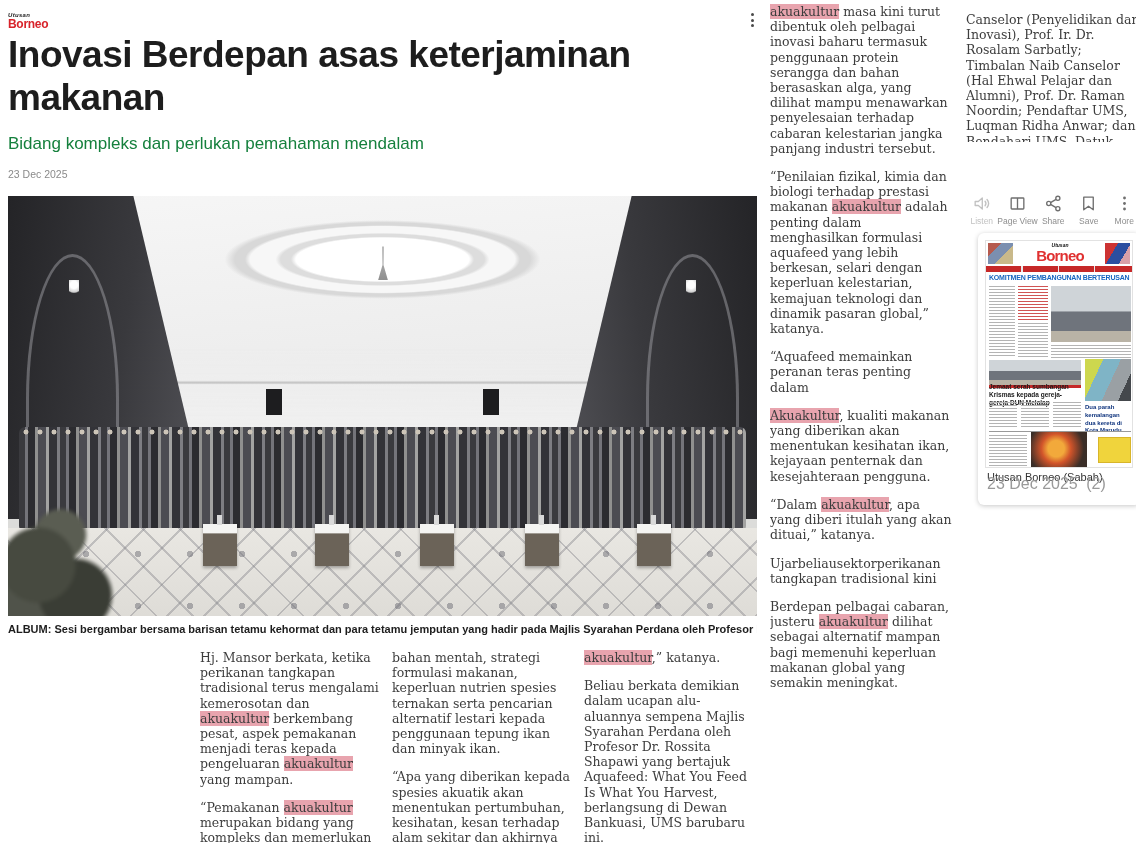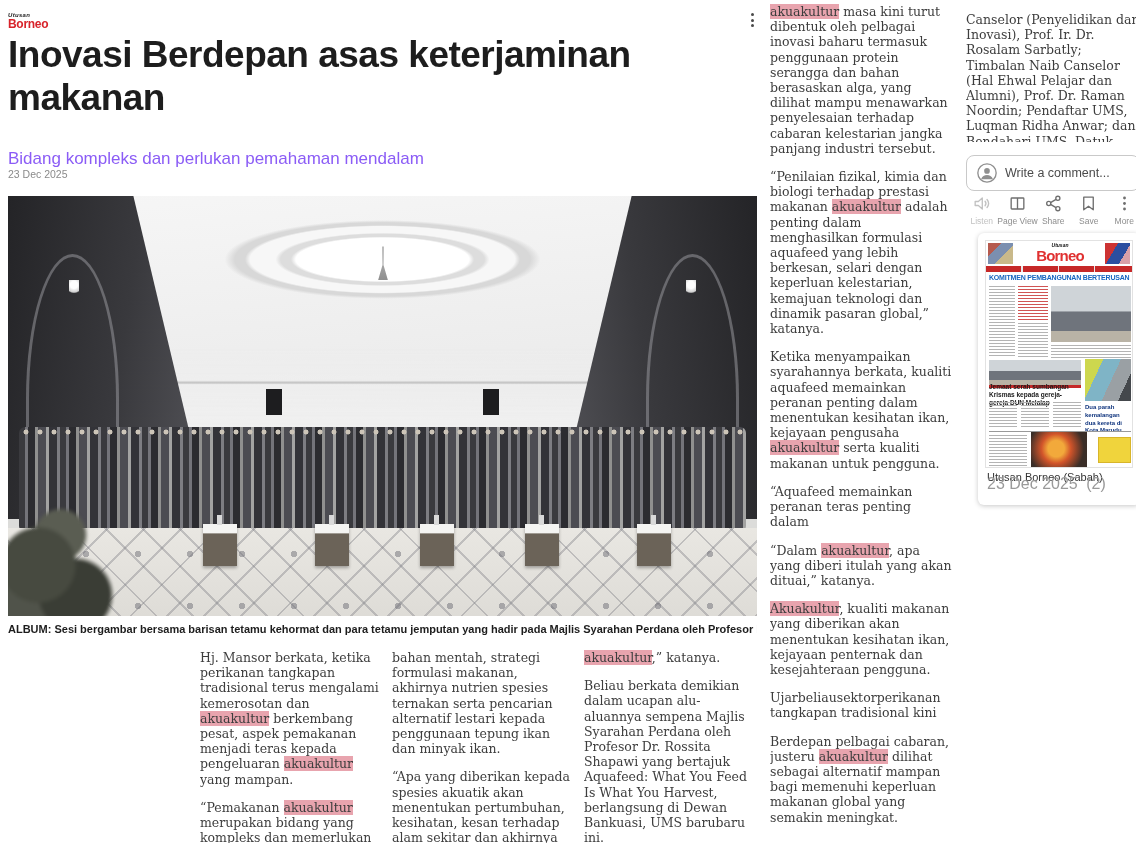--- a/index.html
+++ b/index.html
@@ -9,21 +9,21 @@
 
   
   .logo { position:absolute; left:8px; top:12px; line-height:1; cursor:pointer; }
   .logo .l-top { display:block; font-size:6px; font-weight:bold; font-style:italic; color:#1a1a1a; letter-spacing:.3px; }
   .logo .l-bot { display:block; font-size:12px; font-weight:bold; color:#d8232a; letter-spacing:-.3px; }
   .kebab { position:absolute; left:744px; top:10px; width:16px; height:20px; display:flex; flex-direction:column;
            align-items:center; justify-content:center; gap:2.5px; cursor:pointer; }
   .kebab i { width:3px; height:3px; border-radius:50%; background:#4a4a4a; }
   .headline { position:absolute; left:8px; top:34px; width:745px; font-size:37px; font-weight:700;
               letter-spacing:-.5px; line-height:1.15; color:#1d1d1d; }
-  .subtitle { position:absolute; left:8px; top:134px; width:745px; font-size:17px; color:#8b5cf6;margin-top:15px; }
+  .subtitle { position:absolute; left:8px; top:134px; width:745px; font-size:17px; color:#15803d; }
   .pubdate  { position:absolute; left:8px; top:168px; font-size:10.5px; color:#8a8a8a; }
 
   
   .photo { position:absolute; left:8px; top:196px; width:749px; height:420px; overflow:hidden;
            background:linear-gradient(#f2f2f2 0%, #e9e9e9 40%, #dcdcda 60%); cursor:pointer; }
   .ceiling { position:absolute; left:0; top:0; right:0; height:58%;
      background:
        radial-gradient(ellipse 34% 26% at 50% 26%, #ffffff 0 34%, #dddddd 36% 40%, #f7f7f7 42% 52%, #d8d8d8 54% 58%, rgba(242,242,242,0) 62%),
        linear-gradient(175deg, #f6f6f6 0%, #ececec 70%, #e2e2e2 100%); }
   .cove { position:absolute; left:18%; right:18%; top:34%; height:22%;
@@ -173,49 +173,40 @@
     <div class="table t5" data-interactable="false"></div>
     <div class="plant" data-interactable="false"></div>
   </div>
   <div class="caption" data-interactable="false">ALBUM: Sesi bergambar bersama barisan tetamu kehormat dan para tetamu jemputan yang hadir pada Majlis Syarahan Perdana oleh Profesor Dr. Rossita Shapawi</div>
 
   <div class="col c2" data-interactable="false">
       <p data-interactable="false"><span data-interactable="false">Hj. Mansor berkata, ketika perikanan tangkapan tradisional terus mengalami kemerosotan dan </span><span data-interactable="false" class="hl">akuakultur</span><span data-interactable="false"> berkembang pesat, aspek pemakanan menjadi teras kepada pengeluaran </span><span data-interactable="false" class="hl">akuakultur</span><span data-interactable="false"> yang mampan.</span></p>
       <p data-interactable="false"><span data-interactable="false">“Pemakanan </span><span data-interactable="false" class="hl">akuakultur</span><span data-interactable="false"> merupakan bidang yang kompleks dan memerlukan pemahaman mendalam terhadap kandungan</span></p>
     </div>
   <div class="col c3" data-interactable="false">
-      <p data-interactable="false"><span data-interactable="false">bahan mentah, strategi formulasi makanan, akhirnya nutrien spesies ternakan serta pencarian alternatif lestari kepada penggunaan tepung ikan dan minyak ikan.</span></p>
+      <p data-interactable="false"><span data-interactable="false">bahan mentah, strategi formulasi makanan, keperluan nutrien spesies ternakan serta pencarian alternatif lestari kepada penggunaan tepung ikan dan minyak ikan.</span></p>
       <p data-interactable="false"><span data-interactable="false">“Apa yang diberikan kepada spesies akuatik akan menentukan pertumbuhan, kesihatan, kesan terhadap alam sekitar dan akhirnya daya maju ekonomi sektor</span></p>
     </div>
   <div class="col c4" data-interactable="false">
       <p data-interactable="false"><span data-interactable="false" class="hl">akuakultur</span><span data-interactable="false">,” katanya.</span></p>
       <p data-interactable="false"><span data-interactable="false">Beliau berkata demikian dalam ucapan alu-aluannya sempena Majlis Syarahan Perdana oleh Profesor Dr. Rossita Shapawi yang bertajuk Aquafeed: What You Feed Is What You Harvest, berlangsung di Dewan Bankuasi, UMS barubaru ini.</span></p>
     </div>
   <div class="col c5" data-interactable="false">
       <p data-interactable="false"><span data-interactable="false" class="hl">akuakultur</span><span data-interactable="false"> masa kini turut dibentuk oleh pelbagai inovasi baharu termasuk penggunaan protein serangga dan bahan berasaskan alga, yang dilihat mampu menawarkan penyelesaian terhadap cabaran kelestarian jangka panjang industri tersebut.</span></p>
       <p data-interactable="false"><span data-interactable="false">“Penilaian fizikal, kimia dan biologi terhadap prestasi makanan </span><span data-interactable="false" class="hl">akuakultur</span><span data-interactable="false"> adalah penting dalam menghasilkan formulasi aquafeed yang lebih berkesan, selari dengan keperluan kelestarian, kemajuan teknologi dan dinamik pasaran global,” katanya.</span></p>
-      <p data-interactable="false"><span data-interactable="false">Ketika menyampaikan syarahannya berkata, kualiti aquafeed memainkan peranan penting dalam menentukan kesihatan ikan, kejayaan pengusaha </span><span data-interactable="false" class="hl">akuakultur</span><span data-interactable="false"> serta kualiti makanan untuk pengguna.</span></p>
       <p data-interactable="false"><span data-interactable="false">“Aquafeed memainkan peranan teras penting dalam</span></p>
+      <p data-interactable="false"><span data-interactable="false" class="hl">Akuakultur</span><span data-interactable="false">, kualiti makanan yang diberikan akan menentukan kesihatan ikan, kejayaan penternak dan kesejahteraan pengguna.</span></p>
       <p data-interactable="false"><span data-interactable="false">“Dalam </span><span data-interactable="false" class="hl">akuakultur</span><span data-interactable="false">, apa yang diberi itulah yang akan dituai,” katanya.</span></p>
-      <p data-interactable="false"><span data-interactable="false" class="hl">Akuakultur</span><span data-interactable="false">, kualiti makanan yang diberikan akan menentukan kesihatan ikan, kejayaan penternak dan kesejahteraan pengguna.</span></p>
       <p data-interactable="false"><span data-interactable="false">Ujarbeliausektorperikanan tangkapan tradisional kini</span></p>
       <p data-interactable="false"><span data-interactable="false">Berdepan pelbagai cabaran, justeru </span><span data-interactable="false" class="hl">akuakultur</span><span data-interactable="false"> dilihat sebagai alternatif mampan bagi memenuhi keperluan makanan global yang semakin meningkat.</span></p>
     </div>
   <div class="col c6" data-interactable="false">
       <p data-interactable="false"><span data-interactable="false">Canselor (Penyelidikan dan Inovasi), Prof. Ir. Dr. Rosalam Sarbatly; Timbalan Naib Canselor (Hal Ehwal Pelajar dan Alumni), Prof. Dr. Raman Noordin; Pendaftar UMS, Luqman Ridha Anwar; dan Bendahari UMS, Datuk Badrul Hisham Ismail.</span></p>
     </div>
 
-  <div class="comment-box" data-interactable="true">
-    <svg class="avatar" data-interactable="false" viewBox="0 0 24 24">
-      <circle cx="12" cy="12" r="11" fill="none" stroke="#8f8f8f" stroke-width="1.6"></circle>
-      <circle cx="12" cy="9.5" r="3.4" fill="#8f8f8f"></circle>
-      <path d="M4.8 19.5c1.4-3.4 4.1-5 7.2-5s5.8 1.6 7.2 5" fill="#8f8f8f"></path>
-    </svg>
-    <span class="ph" data-interactable="false">Write a comment...</span>
-  </div>
 
   <div class="actions" data-interactable="false">
     <div class="action disabled" data-interactable="true">
       <svg data-interactable="false" width="19" height="19" viewBox="0 0 24 24" fill="none" stroke="#c2c2c2" stroke-width="1.7" stroke-linejoin="round">
         <path d="M4 9.5v5h4l5 4.5v-14l-5 4.5z"></path>
           <path d="M16.5 9.2a4.5 4.5 0 0 1 0 5.6" stroke-linecap="round"></path>
           <path d="M19 7a8 8 0 0 1 0 10" stroke-linecap="round"></path>
       </svg>
       <span class="lbl" data-interactable="false">Listen</span>
     </div>

